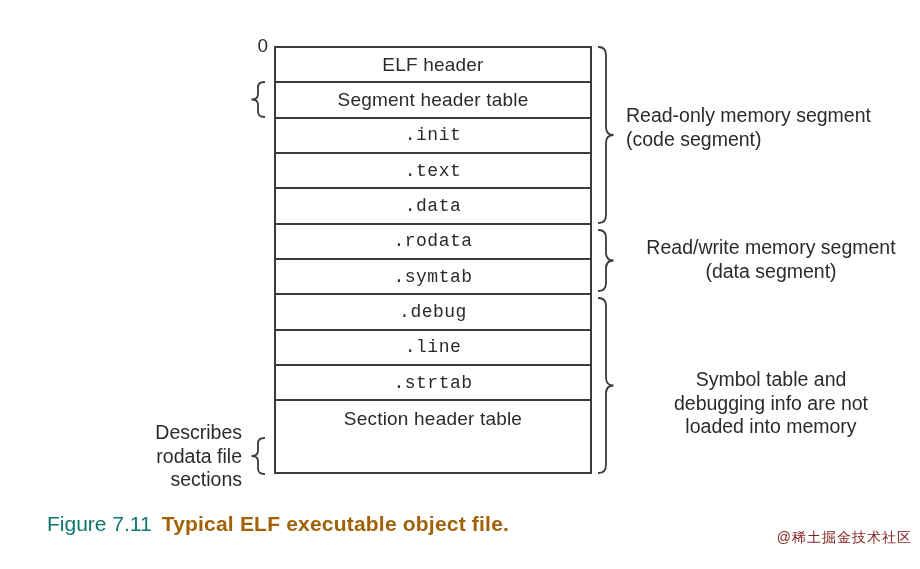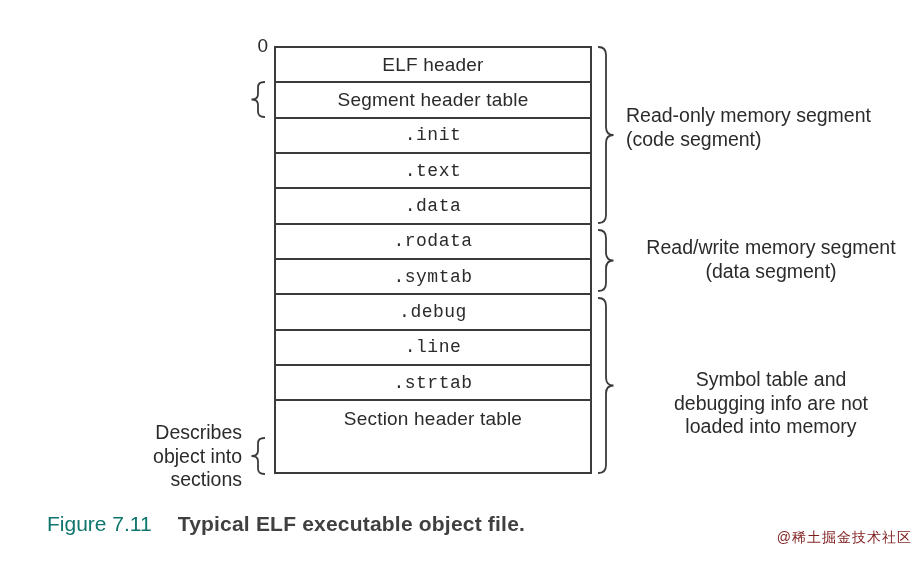--- a/index.html
+++ b/index.html
@@ -55,21 +55,21 @@
   #right-annotation-2{left:626px;top:236px;width:290px;text-align:center;}
   #right-annotation-3{left:626px;top:368px;width:290px;text-align:center;}
 
   
   .brace{position:absolute;}
   .brace path{fill:none;stroke:#3b3b3b;stroke-width:1.8;stroke-linecap:round;}
 
   
   #caption{left:47px;top:512px;width:620px;font-size:21px;}
   #caption .fig-label{color:#0f766e;}
-  #caption .fig-title{color:#404040;font-weight:bold;margin-left:26px;letter-spacing:0.2px;}
+  #caption .fig-title{color:#a16207;font-weight:bold;margin-left:10px;letter-spacing:0.2px;}
 
   
   #watermark{
     right:8px;top:529px;
     font-size:14px;
     color:#7f1d1d;
     letter-spacing:1px;
   }
 </style>
 </head>
@@ -87,21 +87,21 @@
     <div class="row mono">.data</div>
     <div class="row mono">.rodata</div>
     <div class="row mono">.symtab</div>
     <div class="row mono">.debug</div>
     <div class="row mono">.line</div>
     <div class="row mono">.strtab</div>
     <div class="row sans">Section header table</div>
   </div>
 
   <div class="abs annotation" id="left-annotation-2">Describes
-object into
+rodata file
 sections</div>
 
   <svg class="brace" style="left:251px;top:81px;" width="14" height="37" viewBox="0 0 14 37">
     <path d="M13.5,1 Q7,1 7,6.5 L7,13 Q7,18.5 0.5,18.5 Q7,18.5 7,24 L7,30.5 Q7,36 13.5,36"></path>
   </svg>
   <svg class="brace" style="left:251px;top:437px;" width="14" height="38" viewBox="0 0 14 38">
     <path d="M13.5,1 Q7,1 7,6.5 L7,13.5 Q7,19 0.5,19 Q7,19 7,24.5 L7,31.5 Q7,37 13.5,37"></path>
   </svg>
 
   <svg class="brace" style="left:598px;top:46px;" width="17" height="178" viewBox="0 0 17 178">

